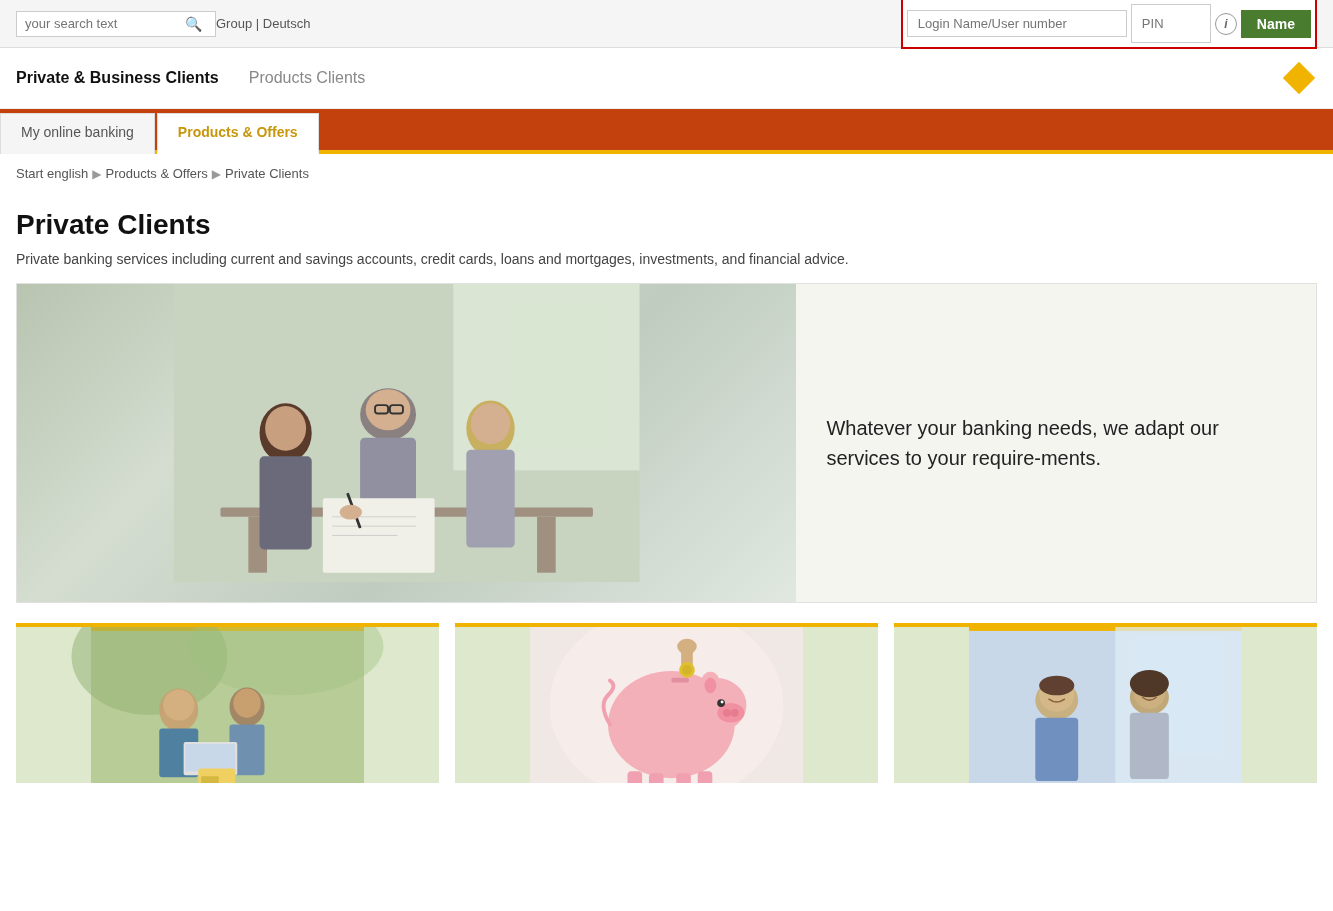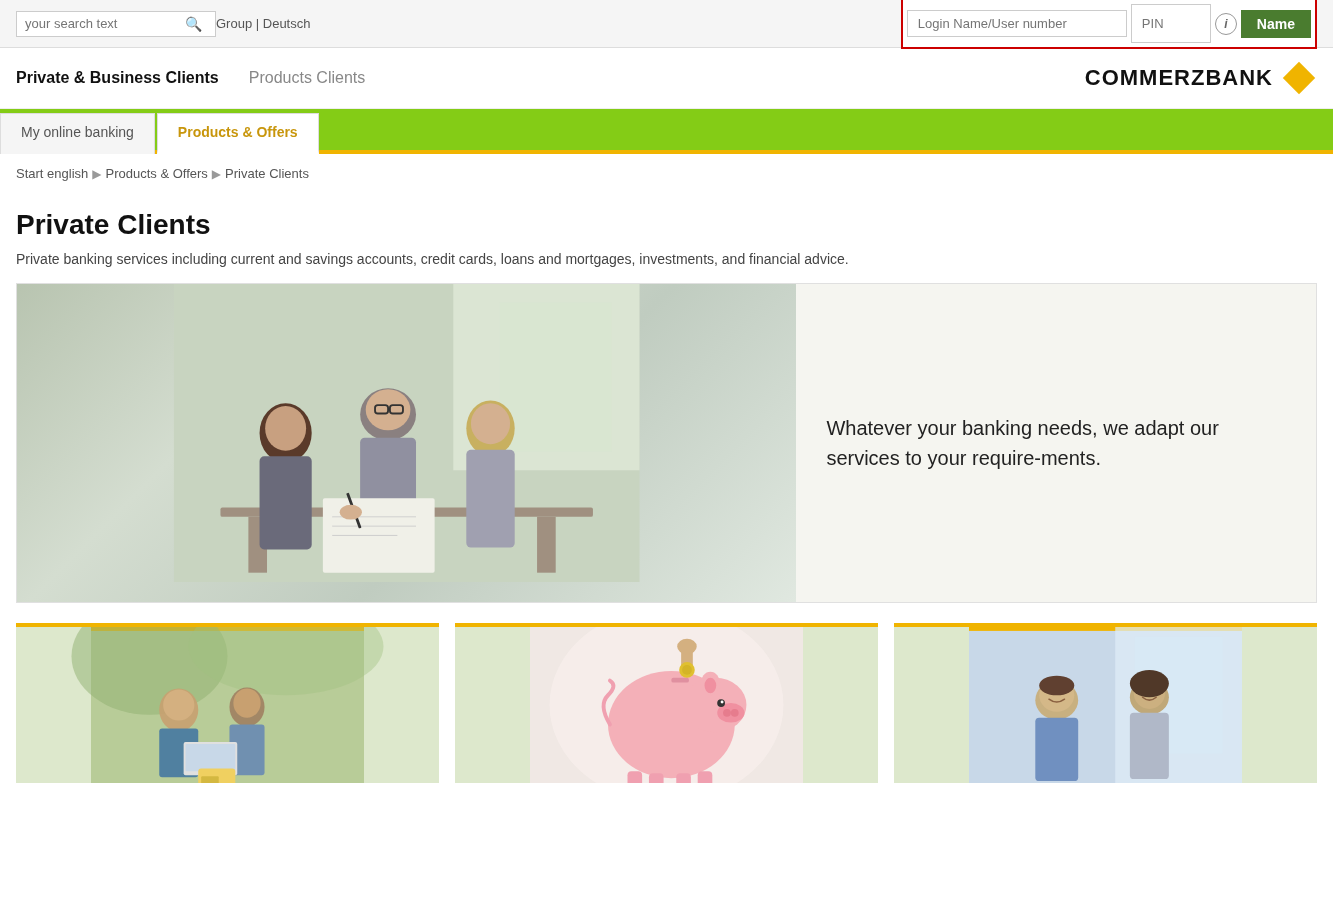--- a/index.html
+++ b/index.html
@@ -135,21 +135,21 @@
       color: #111;
     }
     .logo-diamond {
       width: 36px;
       height: 36px;
     }
 
     
     .tab-strip {
       display: flex;
-      background: #84cc16;
+      background: #c2410c;
       border-bottom: 4px solid #f0b400;
     }
     .tab-item {
       padding: 10px 20px;
       font-size: 14px;
       cursor: pointer;
       border: 1px solid #ddd;
       border-bottom: none;
       background: #f5f5f5;
       color: #555;
@@ -272,21 +272,20 @@
     <button class="login-btn">Name</button>
   </div>
 </div>
 
 <div class="nav-bar">
   <div class="client-tabs">
     <a href="#" class="client-tab active">Private &amp; Business Clients</a>
     <a href="#" class="client-tab inactive">Products Clients</a>
   </div>
   <div class="logo-area">
-    <span class="logo-text">COMMERZBANK</span>
     <svg class="logo-diamond" viewBox="0 0 40 40">
       <polygon points="20,2 38,20 20,38 2,20" fill="#f0b400" stroke="none"></polygon>
     </svg>
   </div>
 </div>
 
 <div class="tab-strip">
   <div class="tab-item">My online banking</div>
   <div class="tab-item active">Products &amp; Offers</div>
 </div>

